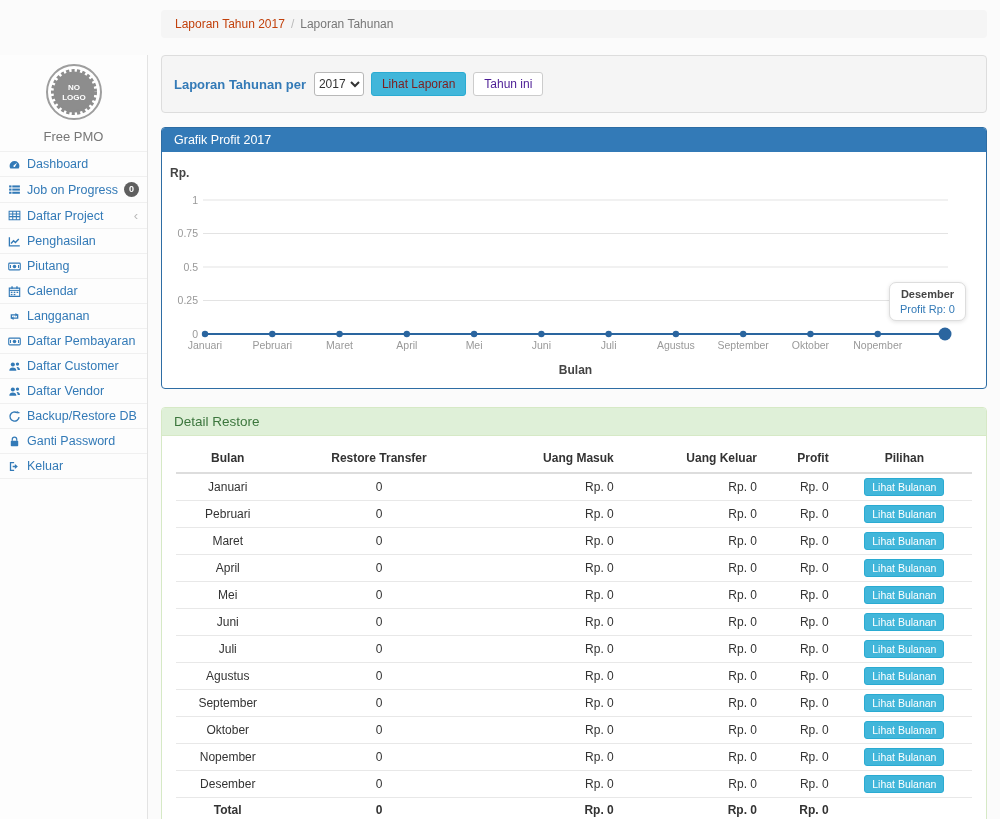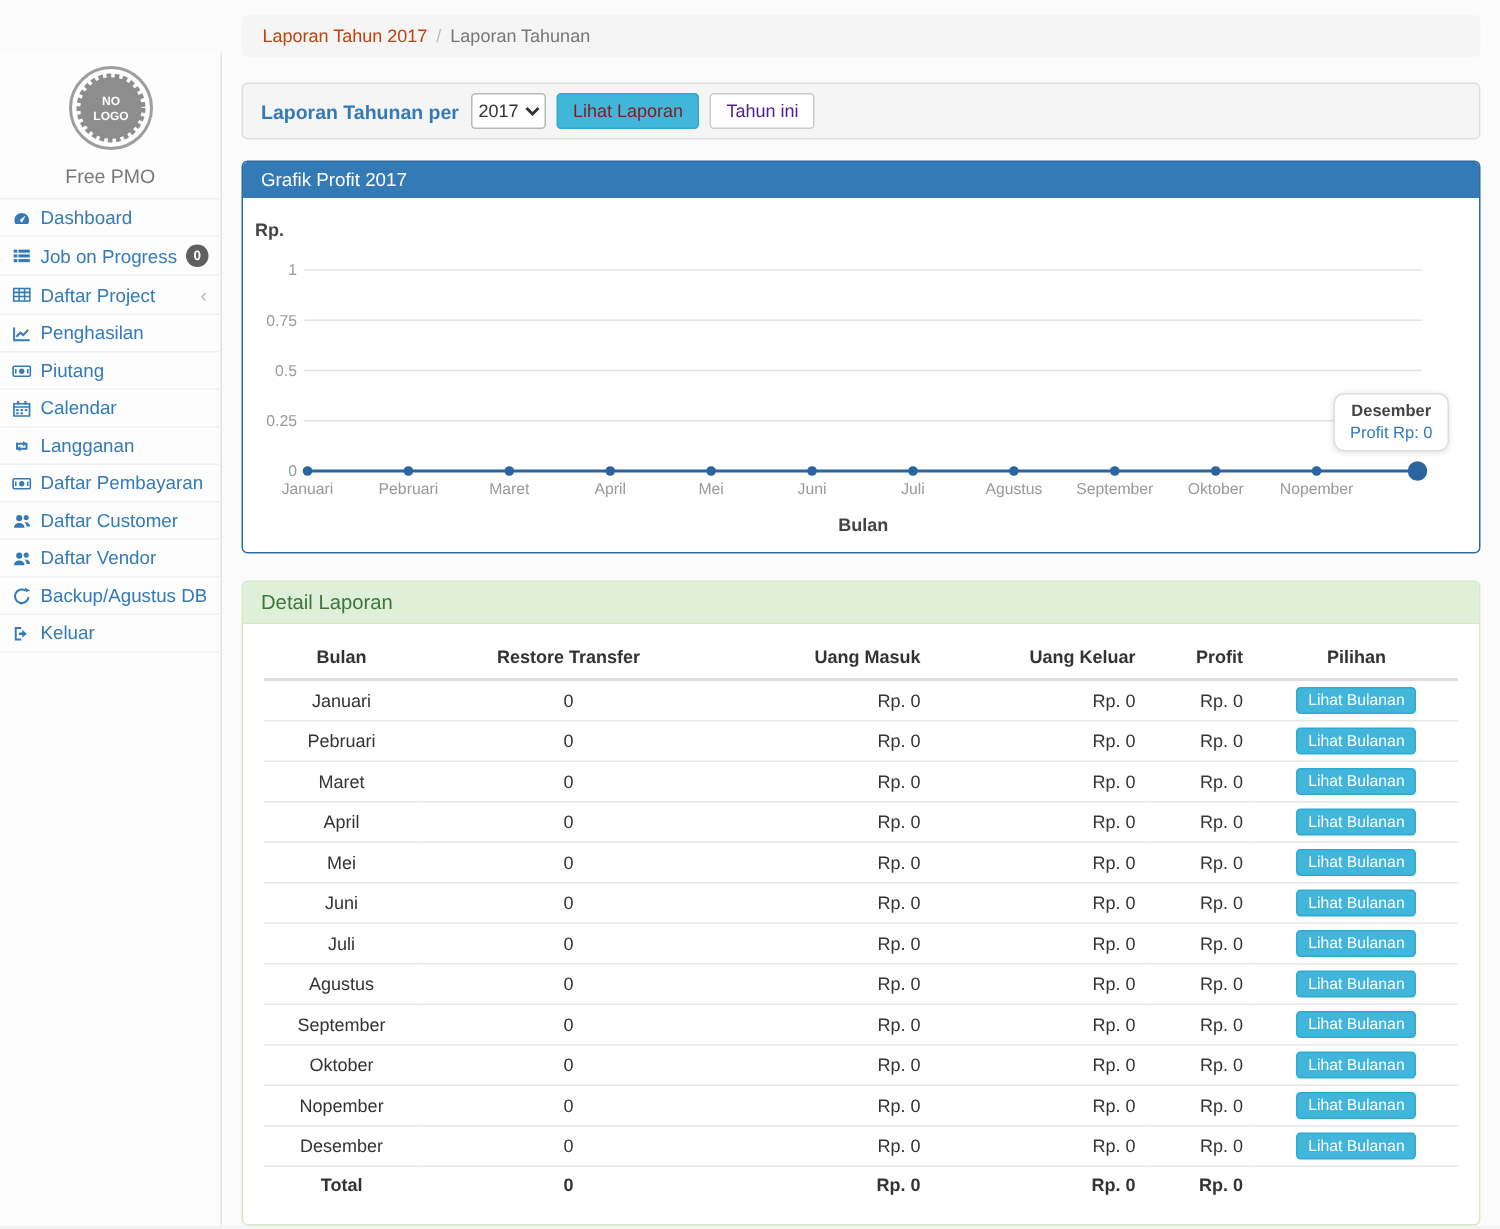--- a/index.html
+++ b/index.html
@@ -24,21 +24,21 @@
     font-size:9px; line-height:15px; text-align:center; font-weight:bold; margin-right:5px; flex:none; }
   .mchev { color:#b9b9b9; font-size:13px; margin-right:4px; flex:none; }
   
   .main { flex:1; padding:0 13px; }
   .breadcrumb { margin-top:10px; background:#f5f5f5; border-radius:4px; padding:7px 14px;
     font-size:12px; color:#999; }
   .breadcrumb a { color:#c2410c; text-decoration:none; cursor:pointer;margin-top:21px; }
   .breadcrumb .sep { margin:0 6px; color:#bbb; }
   .breadcrumb .current { color:#777; }
   .filter-panel { margin-top:17px; background:#f5f5f5; border:1px solid #ddd; border-radius:4px;
-    padding:6px 12px; display:flex; align-items:center; gap:7px; }
+    padding:16px 12px; display:flex; align-items:center; gap:7px; }
   .filter-label { color:#337ab7; font-weight:bold; font-size:13px; margin-right:1px; }
   select.year { height:24px; width:50px; font-size:12px; border:1px solid #b8b8b8; border-radius:3px; background:#fff; color:#333; }
   .btn { font-size:12px; border-radius:3px; padding:3px 10px; height:24px; cursor:pointer; line-height:1.4; }
   .btn-info { background:#41b6da; border:1px solid #2aabd2; color:#7f1d1d; }
   .btn-default { background:#fff; border:1px solid #ccc; color:#4c1d95; }
   
   .chart-panel { margin-top:14px; border:1px solid #2e6da4; border-radius:4px; background:#fff; }
   .chart-header { background:#337ab7; color:#fff; font-size:12.5px; padding:5px 12px; border-radius:3px 3px 0 0; }
   .chart-body { position:relative; height:236px; }
   .chart-body svg { display:block; }
@@ -167,21 +167,28 @@
             <circle cx="10.2" cy="4.4" r="1.8"></circle>
             <path d="M10 7.6c1.8.2 2.9 1.4 2.9 3.2h-2.5c0-1.3-.4-2.4-1.3-3z"></path>
           </svg>
           <span class="mlabel">Daftar Vendor</span>
         </a>
         <a class="menu-item">
           <svg class="mi" viewBox="0 0 14 14">
             <path d="M11.9 7.6A4.9 4.9 0 1 1 9.8 3" fill="none" stroke="currentColor" stroke-width="1.5"></path>
             <path d="M9.2 .8l.9 3.1 3.1-.8z"></path>
           </svg>
-          <span class="mlabel">Backup/Agustus DB</span>
+          <span class="mlabel">Backup/Restore DB</span>
+        </a>
+        <a class="menu-item">
+          <svg class="mi" viewBox="0 0 14 14">
+            <rect x="3" y="6.2" width="8" height="5.8" rx=".8"></rect>
+            <path d="M4.6 6.2V4.6a2.4 2.4 0 0 1 4.8 0v1.6" fill="none" stroke="currentColor" stroke-width="1.3"></path>
+          </svg>
+          <span class="mlabel">Ganti Password</span>
         </a>
         <a class="menu-item">
           <svg class="mi" viewBox="0 0 14 14">
             <path d="M2 2.2h4.6v1.4H3.4v6.8h3.2v1.4H2z"></path>
             <path d="M7.4 4.2L10.6 7l-3.2 2.8V7.9H5V6.1h2.4z"></path>
           </svg>
           <span class="mlabel">Keluar</span>
         </a>
       </nav>
   </div>
@@ -243,21 +250,21 @@
             <circle cx="783" cy="182" r="6.5" fill="#2a659f"></circle>
           </svg>
         <div class="tooltip">
           <div class="tt">Desember</div>
           <div class="tv">Profit Rp: 0</div>
         </div>
       </div>
     </div>
 
     <div class="detail-panel">
-      <div class="detail-header">Detail Laporan</div>
+      <div class="detail-header">Detail Restore</div>
       <div class="detail-body">
         <table>
           <thead>
               <tr>
                 <th style="text-align:center;width:13%">Bulan</th>
                 <th style="text-align:center;width:25%">Restore Transfer</th>
                 <th style="text-align:right;width:18%">Uang Masuk</th>
                 <th style="text-align:right;width:18%">Uang Keluar</th>
                 <th style="text-align:right;width:9%">Profit</th>
                 <th style="text-align:center;width:17%">Pilihan</th>

